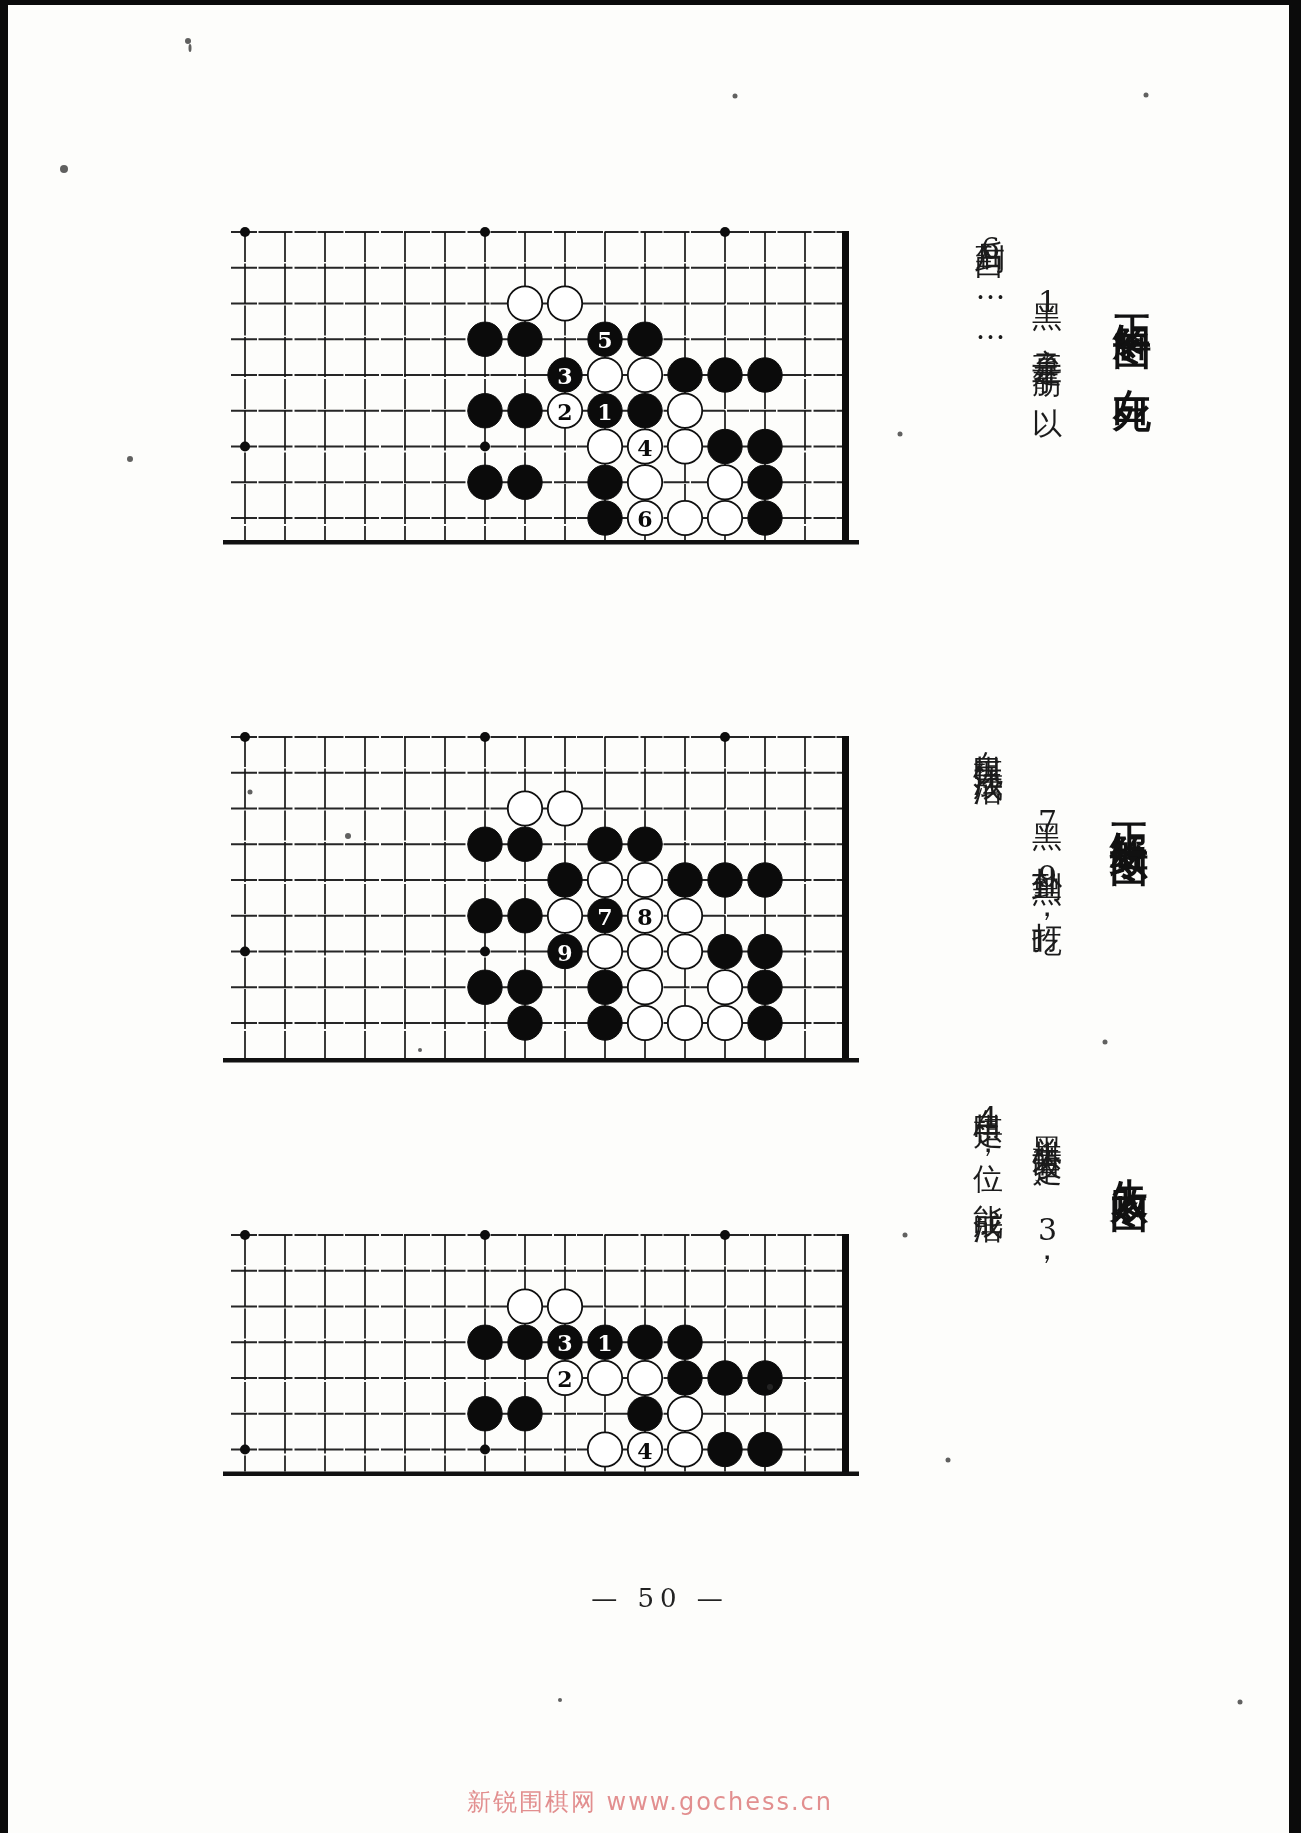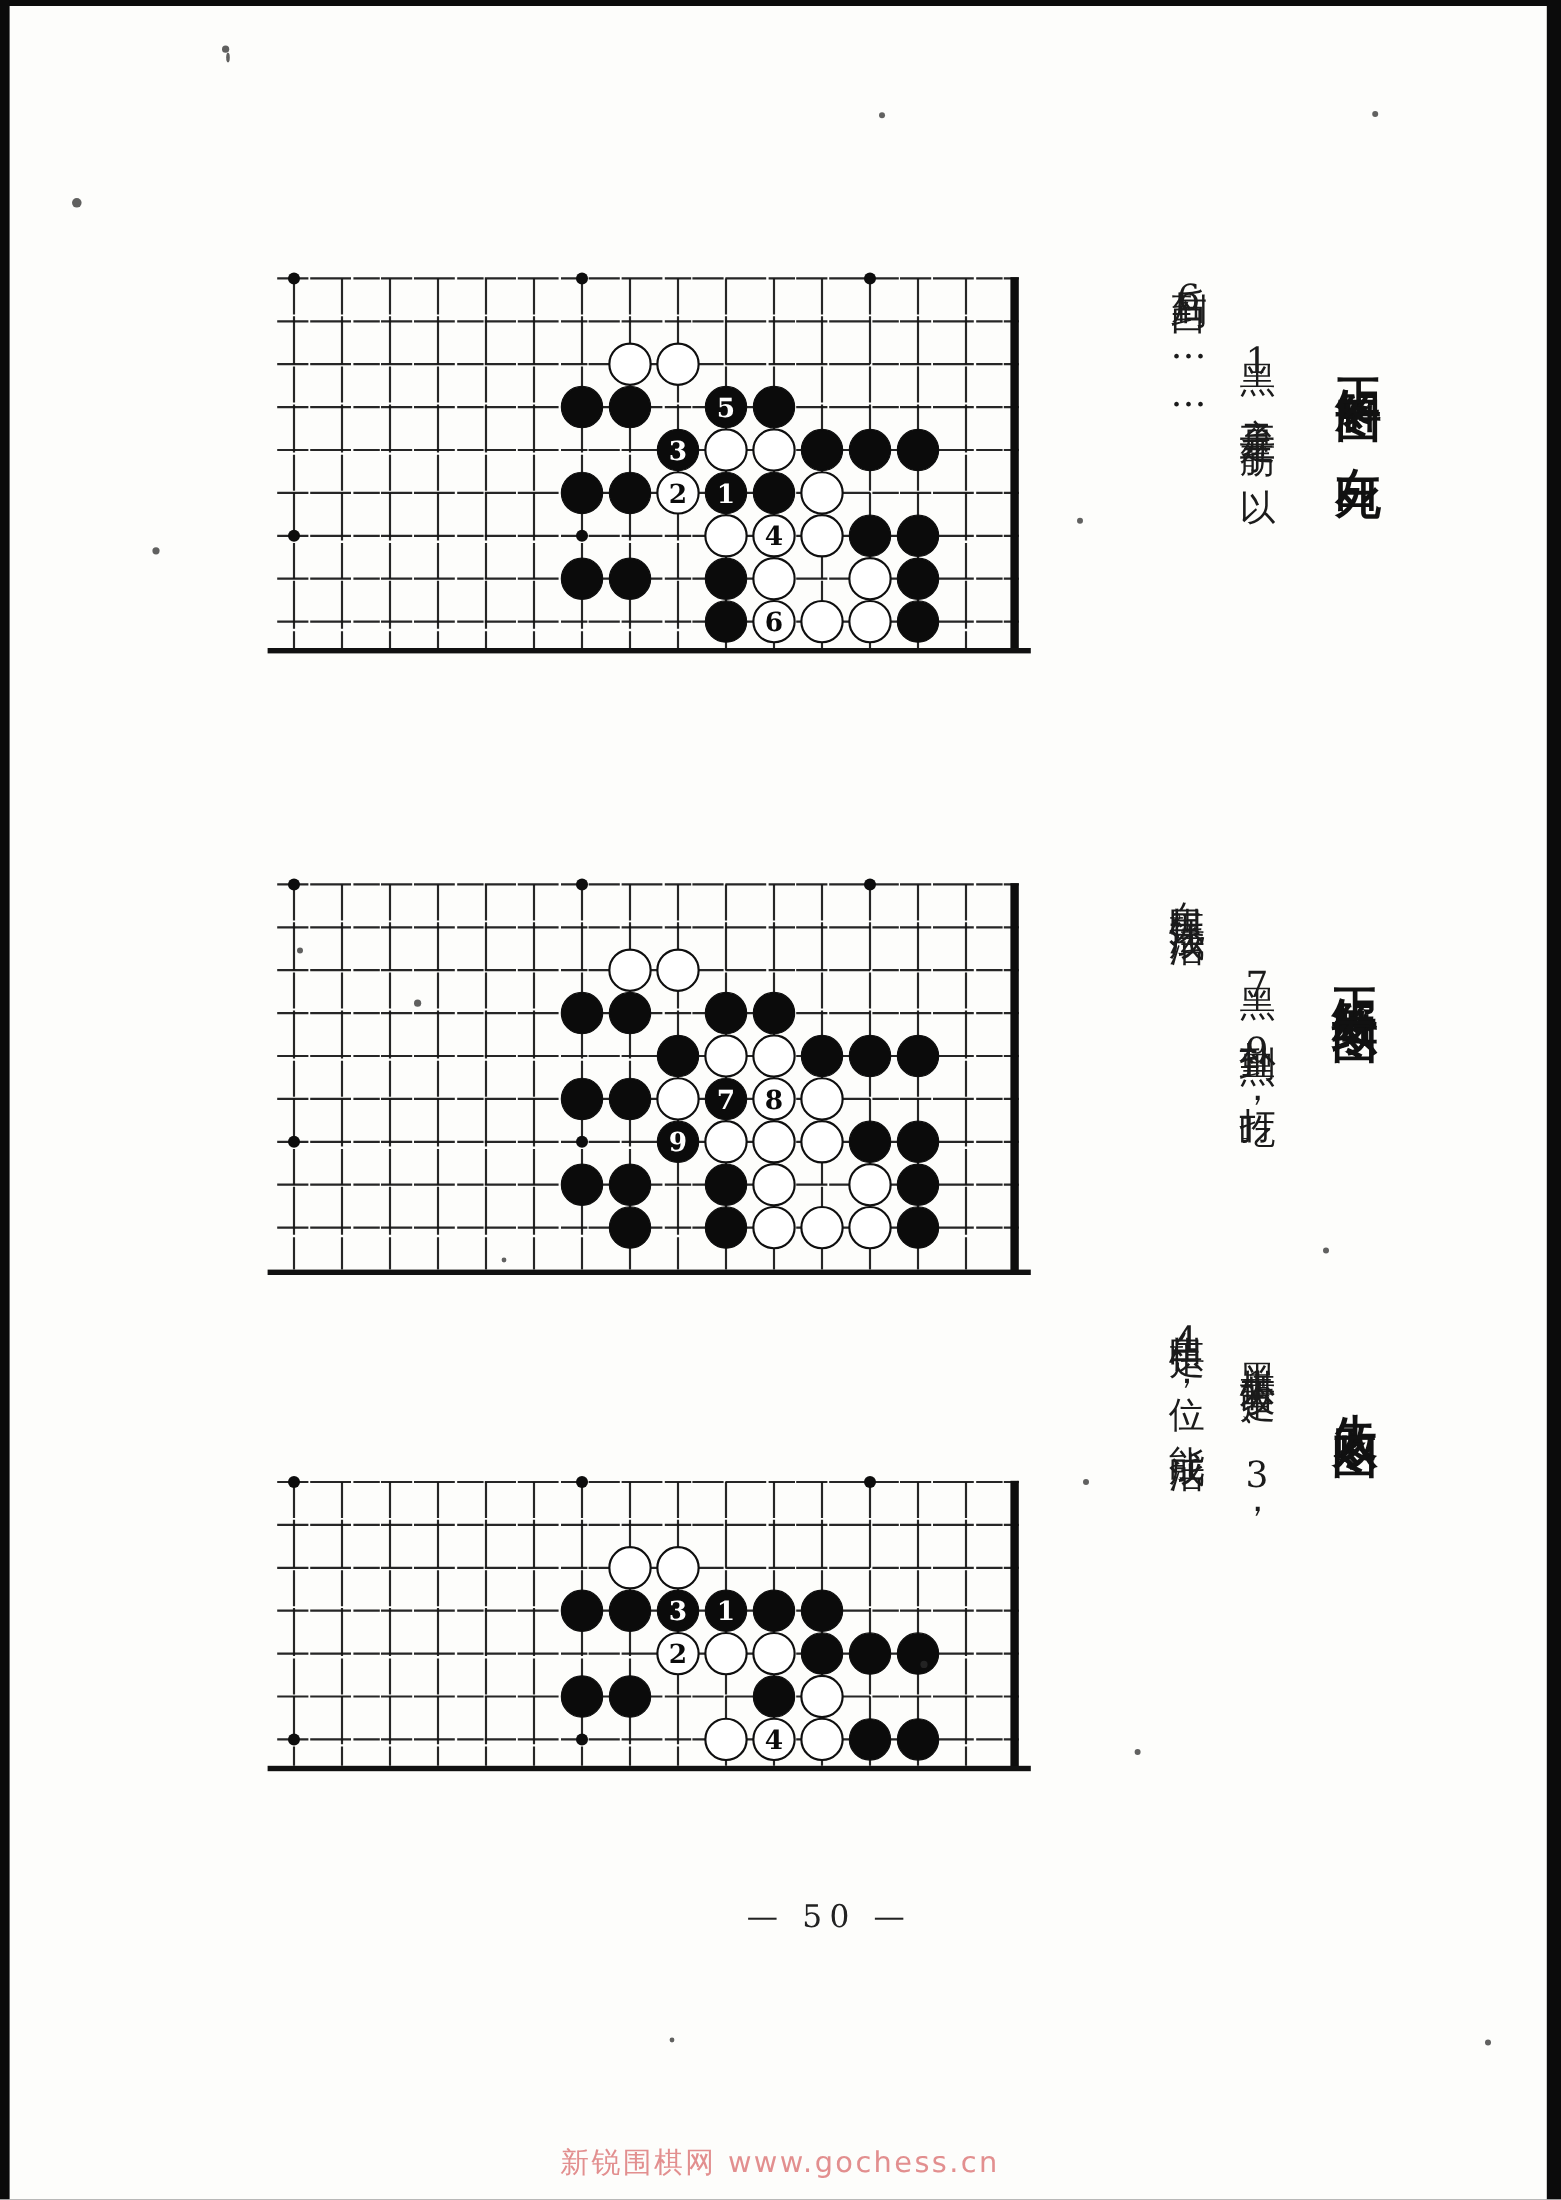--- a/index.html
+++ b/index.html
@@ -7,21 +7,21 @@
         font-family:"DejaVu Serif", serif;}
   .scan-edge{position:absolute;background:#0b0b0b;}
   .edge-top{left:0;top:0;width:1301px;height:5px;}
   .edge-left{left:0;top:0;width:8px;height:1833px;}
   .edge-right{left:1289px;top:0;width:12px;height:1833px;}
   .board{position:absolute;left:215px;}
   .vtext{position:absolute;writing-mode:vertical-rl;text-orientation:upright;
          white-space:nowrap;color:#1b1b1b;}
   .cap{font-size:30px;letter-spacing:5px;}
   .ttl{font-size:38px;font-weight:bold;letter-spacing:9px;color:#111;}
-  .footer{position:absolute;left:560px;top:1583px;width:200px;text-align:right;
+  .footer{position:absolute;left:560px;top:1583px;width:200px;text-align:center;
           font-size:26px;letter-spacing:6px;color:#222;}
   .watermark{position:absolute;left:380px;top:1786px;width:540px;text-align:center;
              font-size:24px;letter-spacing:2px;font-family:"DejaVu Sans",sans-serif;}
   .noise{position:absolute;left:0;top:0;pointer-events:none;}
   svg text.mv{font-family:"DejaVu Serif",serif;font-weight:bold;font-size:22px;}
 </style>
 </head>
 <body>
 
 <div class="page">

